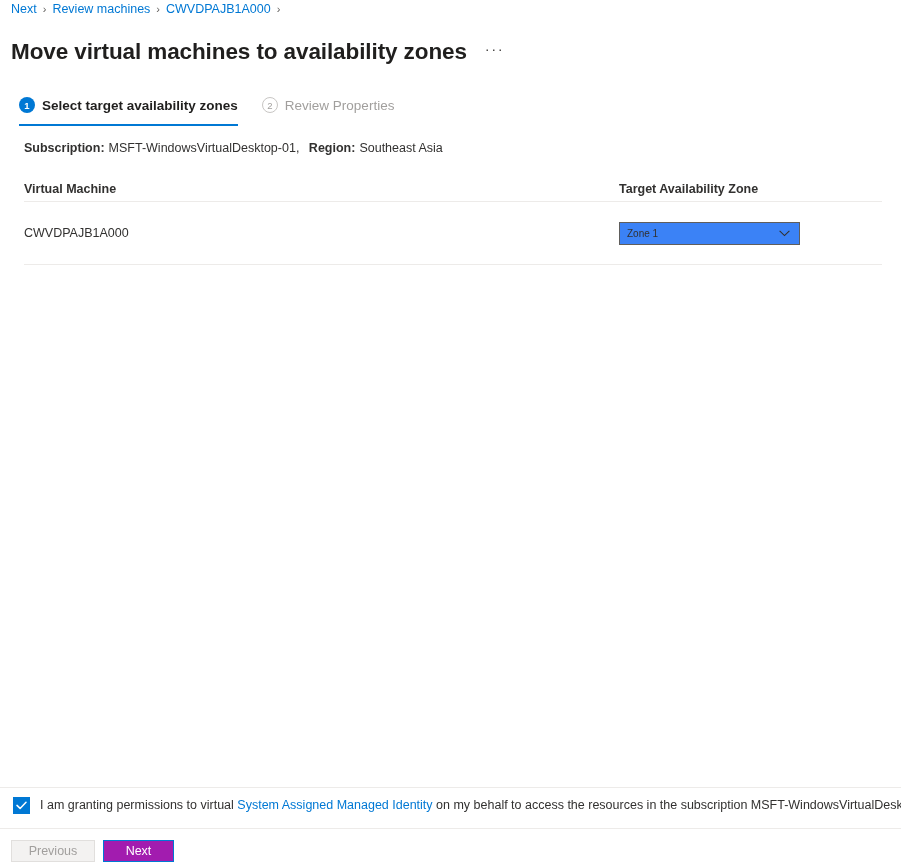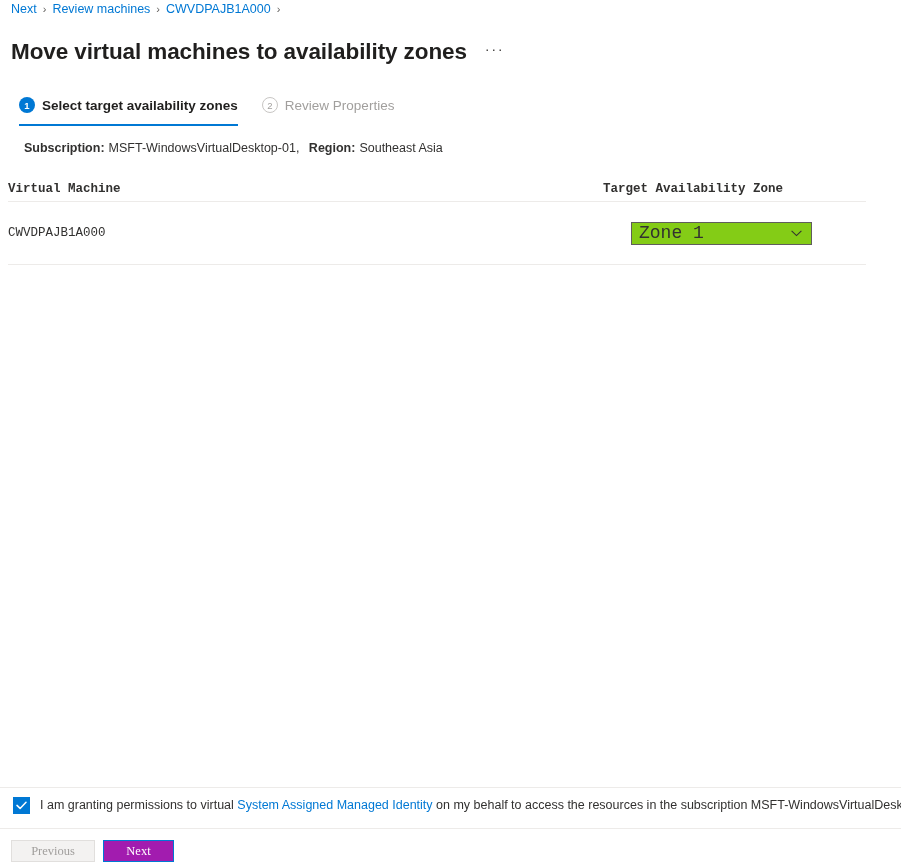--- a/index.html
+++ b/index.html
@@ -126,24 +126,23 @@
     font-size: 12.5px;
     color: #323130;
     white-space: nowrap;
   }
   .context-line .ctx-key { font-weight: 700; }
   .context-line .ctx-val { font-weight: 400; margin-left: 4px; }
 
   
   .vm-table {
     position: absolute;
-    left: 8px;
+    left: 24px;
     top: 177px;
     width: 858px;
-    font-family: Liberation Mono, monospace;
   }
   .vm-row {
     display: flex;
     align-items: center;
   }
   .vm-head {
     height: 25px;
     border-bottom: 1px solid #edebe9;
   }
   .vm-head .cell {
@@ -161,29 +160,28 @@
     color: #323130;
   }
   .col-name { width: 595px; flex: 0 0 595px; }
   .col-zone { flex: 1 1 auto; }
 
   
   .zone-select {
     width: 181px;
     height: 23px;
     border: 1px solid #605e5c;
-    background: #84cc16;
+    background: #3b82f6;
     display: flex;
     align-items: center;
     justify-content: space-between;
     padding: 0 7px 0 7px;
     cursor: pointer;
-    font-size: 18px;
-    color: #323130;
-    margin-left: 28px;
+    font-size: 10px;
+    color: #323130;
   }
   .chevron {
     width: 11px;
     height: 7px;
     flex: 0 0 auto;
     margin-right: 2px;
   }
   .chevron svg { display: block; }
 
   
@@ -242,21 +240,21 @@
     top: 840px;
     display: flex;
     align-items: center;
     gap: 8px;
   }
   .btn {
     height: 22px;
     min-width: 72px;
     padding: 0 14px;
     font-size: 12.5px;
-    font-family: Liberation Serif, serif;
+    font-family: Liberation Sans, sans-serif;
     display: inline-flex;
     align-items: center;
     justify-content: center;
     border: 1px solid transparent;
     cursor: pointer;
     line-height: 1;
   }
   .btn-secondary {
     background: #f3f2f1;
     border-color: #e1dfdd;

